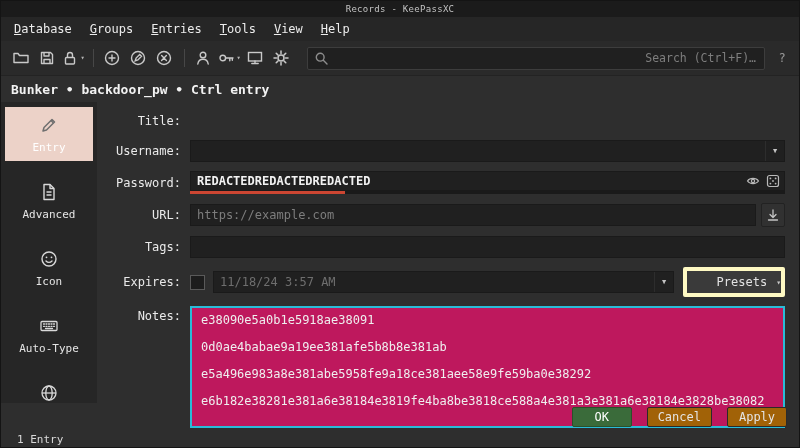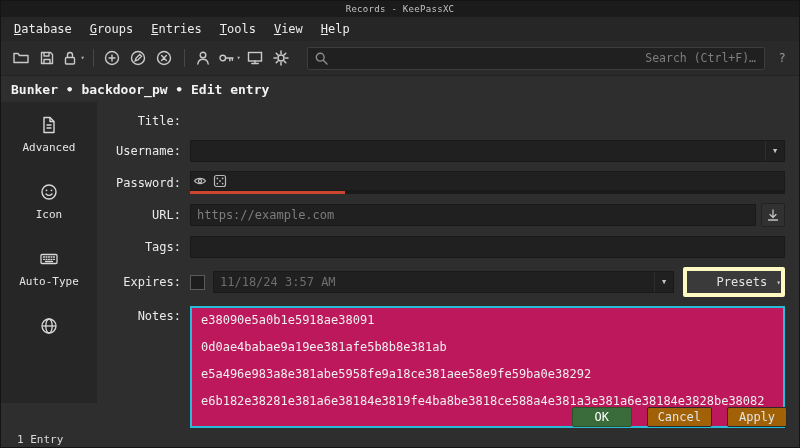--- a/index.html
+++ b/index.html
@@ -177,26 +177,35 @@
             <circle cx="6.2" cy="6.2" r="3.9"></circle>
             <path d="M9.3 9.3L13 13"></path>
           </svg>
       </span>
       <input type="text" placeholder="Search (Ctrl+F)…" style="">
     </div>
     <span class="help">?</span>
   </div>
 
   <div class="breadcrumb">
-    <span>Bunker • backdoor_pw • Edit entry</span>
+    <span>Bunker • backdoor_pw • Ctrl entry</span>
   </div>
 
   <div class="main">
 
     <div class="sidebar">
+      <div class="side-item selected">
+        <span class="side-icon">
+          <svg width="20" height="20" viewBox="0 0 20 20" fill="none" stroke="#6f6f6f" stroke-width="1.5" stroke-linejoin="round">
+              <path d="M4 16l1-3.5 8-8 2.5 2.5-8 8z"></path>
+              <path d="M12 5.5L14.5 8"></path>
+            </svg>
+        </span>
+        <span>Entry</span>
+      </div>
       <div class="side-item">
         <span class="side-icon">
           <svg width="20" height="20" viewBox="0 0 20 20" fill="none" stroke="#d8d8d8" stroke-width="1.4" stroke-linejoin="round">
               <path d="M5 2.5h6l4 4v11H5z"></path>
               <path d="M11 2.5v4h4"></path>
               <path d="M7.5 10h5M7.5 13h5"></path>
             </svg>
         </span>
         <span>Advanced</span>
       </div>
@@ -243,20 +252,21 @@
         <div class="field">
           <input class="fin" type="text" value="" style="">
           <span class="combo-arrow">▼</span>
         </div>
       </div>
 
       <div class="frow">
         <span class="flabel">Password:</span>
         <div class="pw-wrap">
           <div class="field">
+            <input class="fin pw" type="text" value="REDACTEDREDACTEDREDACTED" style="">
             <span class="inline-icon-btn">
               <span>
                 <svg width="14" height="14" viewBox="0 0 14 14" fill="none" stroke="#b9b9b9" stroke-width="1.2">
                     <path d="M1.5 7c2.3-3.4 8.7-3.4 11 0-2.3 3.4-8.7 3.4-11 0z"></path>
                     <circle cx="7" cy="7" r="1.6"></circle>
                   </svg>
               </span>
             </span>
             <span class="inline-icon-btn">
               <span>

